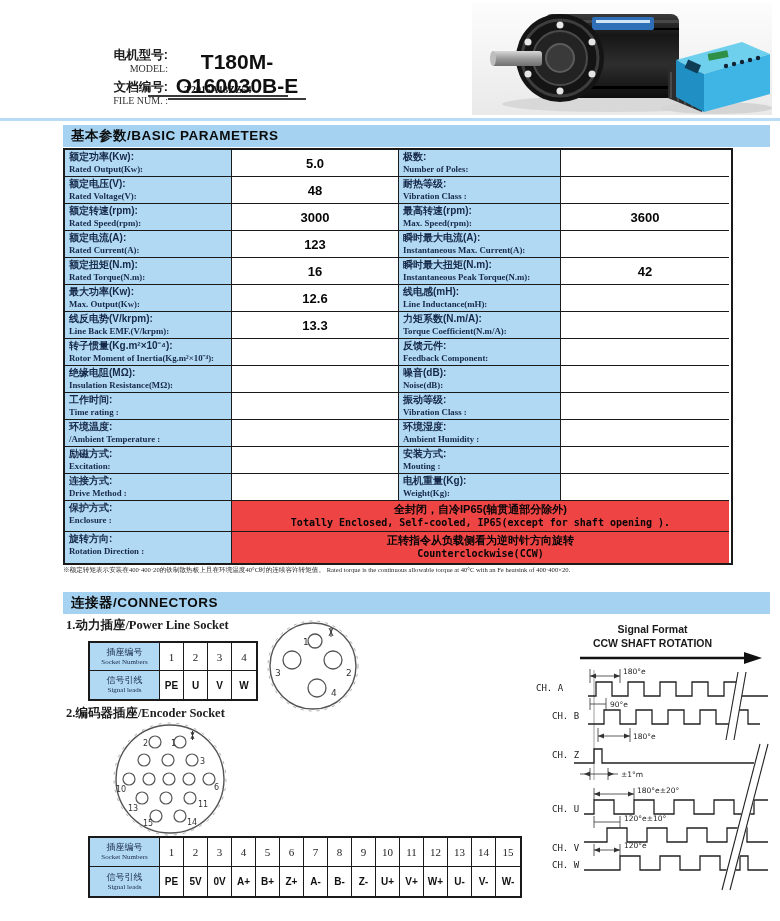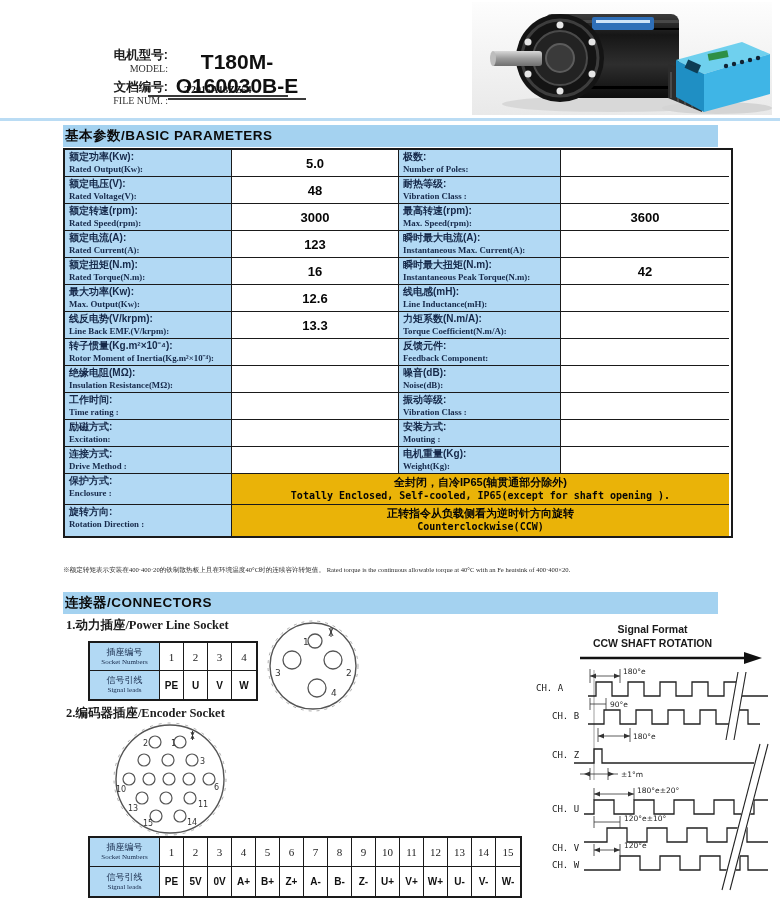--- a/index.html
+++ b/index.html
@@ -9,37 +9,37 @@
 
   
   .hdr-block{position:absolute;text-align:right;}
   .hdr-cn{font-size:12.5px;font-weight:bold;color:#1d1d1d;line-height:1.2;}
   .hdr-en{font-size:10px;font-family:"Liberation Serif",serif;color:#333;line-height:1.1;}
   .hdr-val{position:absolute;font-size:21px;font-weight:bold;color:#101010;
            border-bottom:2px solid #3a3a3a;text-align:center;}
   .topline{position:absolute;left:0;top:118px;width:780px;height:3px;background:#badcf4;}
 
   
-  .bar{position:absolute;left:63px;width:655px;height:22px;background:#a4d2f0;
-       display:flex;align-items:center;padding-left:2px;box-sizing:border-box;
+  .bar{position:absolute;left:63px;width:707px;height:22px;background:#a4d2f0;
+       display:flex;align-items:center;padding-left:8px;box-sizing:border-box;
        font-weight:bold;font-size:13.5px;letter-spacing:.5px;color:#0b0b0b;}
 
   
   .ptable{position:absolute;left:63px;top:148px;width:670px;border:2px solid #1a1a1a;box-sizing:border-box;}
   .prow{display:grid;grid-template-columns:167px 167px 162px 168px;height:27px;}
   .prow2{display:grid;grid-template-columns:167px 497px;height:31px;}
   .prow>div,.prow2>div{border-right:1px solid #1a1a1a;border-bottom:1px solid #1a1a1a;box-sizing:border-box;overflow:hidden;}
   .prow>div:last-child,.prow2>div:last-child{border-right:none;}
   .plast>div{border-bottom:none;}
   .pc{background:#b2d9f4;padding:1px 0 0 4px;font-weight:bold;}
   .cn{font-size:10px;color:#16294a;line-height:1.25;white-space:nowrap;}
   .en{font-size:8.8px;font-family:"Liberation Serif",serif;color:#16294a;line-height:1.2;white-space:nowrap;}
   .pv{background:#fff;display:flex;align-items:center;justify-content:center;
       font-size:13px;font-weight:bold;color:#060606;}
-  .pvm{background:#eab308;display:flex;flex-direction:column;align-items:center;justify-content:center;line-height:1.25;}
+  .pvm{background:#ef4444;display:flex;flex-direction:column;align-items:center;justify-content:center;line-height:1.25;}
   .mv1{font-size:11px;font-weight:bold;color:#060606;}
   .mv2{font-size:10px;font-weight:bold;font-family:"DejaVu Sans Mono",monospace;color:#060606;}
 
   .footnote{position:absolute;left:63px;top:566px;width:705px;font-size:6.6px;
             font-family:"Liberation Serif",serif;color:#2b2b2b;white-space:nowrap;}
 
   .subtitle{position:absolute;font-size:12.5px;font-family:"Liberation Serif",serif;color:#1c1c1c;}
 
   
   .ctable{position:absolute;border:2px solid #1a1a1a;box-sizing:border-box;background:#fff;}
@@ -261,20 +261,32 @@
         </div>
       <div class="pv"></div>
       <div class="pc">
           <div class="cn">振动等级:</div>
           <div class="en">Vibration Class :</div>
         </div>
       <div class="pv"></div>
     </div>
     <div class="prow">
       <div class="pc">
+          <div class="cn">环境温度:</div>
+          <div class="en">/Ambient Temperature :</div>
+        </div>
+      <div class="pv"></div>
+      <div class="pc">
+          <div class="cn">环境湿度:</div>
+          <div class="en">Ambient Humidity :</div>
+        </div>
+      <div class="pv"></div>
+    </div>
+    <div class="prow">
+      <div class="pc">
           <div class="cn">励磁方式:</div>
           <div class="en">Excitation:</div>
         </div>
       <div class="pv"></div>
       <div class="pc">
           <div class="cn">安装方式:</div>
           <div class="en">Mouting :</div>
         </div>
       <div class="pv"></div>
     </div>

